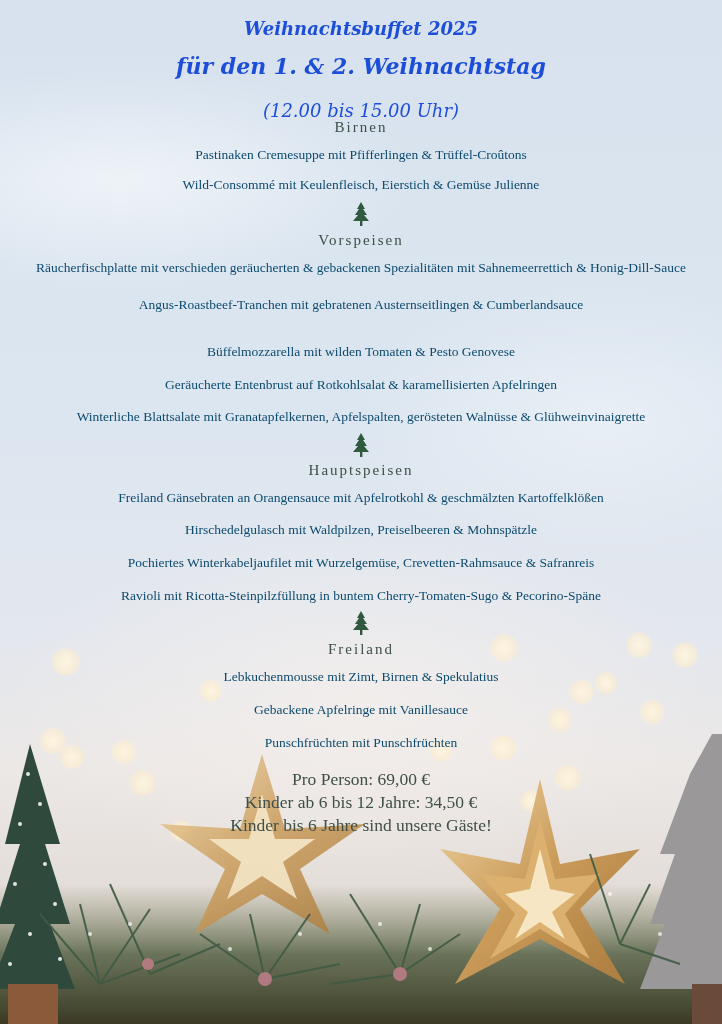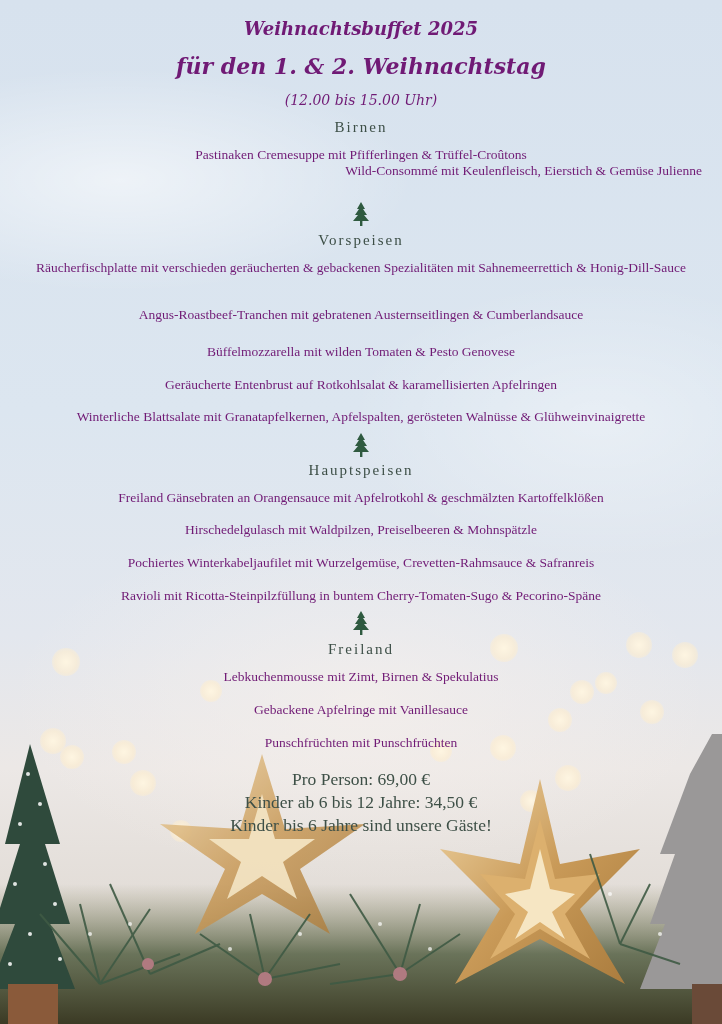--- a/index.html
+++ b/index.html
@@ -18,29 +18,29 @@
     }
     .bokeh { position: absolute; border-radius: 50%; z-index: 1;
       background: radial-gradient(circle, rgba(255,246,225,0.95) 0%, rgba(255,238,205,0.6) 55%, rgba(255,238,205,0) 100%); }
     .scene { position: absolute; left: 0; right: 0; bottom: 0; height: 290px; z-index: 2; }
     .content {
       position: absolute; left: 0; right: 0; top: 0; z-index: 3;
       text-align: center; color: #3a5046;
     }
     .title {
       font-family: "DejaVu Serif", serif; font-style: italic; font-weight: bold;
-      color: #701a75; margin: 0;
+      color: #1d4ed8; margin: 0;
     }
     .t1 { position: absolute; top: 18px; left: 0; right: 0; font-size: 18px; }
     .t2 { position: absolute; top: 53px; left: 0; right: 0; font-size: 22px; }
-    .t3 { position: absolute; top: 92px; left: 0; right: 0; font-size: 14px; font-weight: normal; }
+    .t3 { position: absolute; top: 100px; left: 0; right: 0; font-size: 18px; font-weight: normal; }
     .sec-title {
       position: absolute; left: 0; right: 0; font-size: 15px; letter-spacing: 2px; color: #3d4f47;
     }
-    .item { position: absolute; left: 20px; right: 20px; font-size: 13.5px; line-height: 18px; color: #701a75; }
+    .item { position: absolute; left: 20px; right: 20px; font-size: 13.5px; line-height: 18px; color: #0c4a6e; }
     .tree { position: absolute; left: 351px; width: 20px; height: 26px; }
     .price { position: absolute; left: 0; right: 0; font-size: 17.5px; color: #3e5047; line-height: 22px; }
   </style>
 </head>
 <body>
 
 <div class="bg"></div>
 
 <div class="bokeh" style="left:52px;top:648px;width:28px;height:28px;"></div>
 <div class="bokeh" style="left:40px;top:728px;width:26px;height:26px;"></div>
@@ -142,30 +142,30 @@
   <circle cx="148" cy="230" r="6" fill="#b07a80"></circle>
 </svg>
 
 <div class="content">
   <h1 class="title t1">Weihnachtsbuffet 2025</h1>
   <h2 class="title t2">für den 1. &amp; 2. Weihnachtstag</h2>
   <div class="title t3">(12.00 bis 15.00 Uhr)</div>
 
   <div class="sec-title" style="top:119px;">Birnen</div>
   <div class="item" style="top:146px;">Pastinaken Cremesuppe mit Pfifferlingen &amp; Trüffel-Croûtons</div>
-  <div class="item" style="top:162px;text-align:right;">Wild-Consommé mit Keulenfleisch, Eierstich &amp; Gemüse Julienne</div>
+  <div class="item" style="top:176px;">Wild-Consommé mit Keulenfleisch, Eierstich &amp; Gemüse Julienne</div>
 
   <svg class="tree" style="top:201px;" viewBox="0 0 20 26">
     <polygon points="10,1 14,8 12,8 16,14 13,14 18,20 2,20 7,14 4,14 8,8 6,8" fill="#2f5a40"></polygon>
     <rect x="9" y="20" width="2.4" height="5" fill="#2f5a40"></rect>
   </svg>
 
   <div class="sec-title" style="top:232px;">Vorspeisen</div>
   <div class="item" style="top:259px;">Räucherfischplatte mit verschieden geräucherten &amp; gebackenen Spezialitäten mit Sahnemeerrettich &amp; Honig-Dill-Sauce</div>
-  <div class="item" style="top:306px;">Angus-Roastbeef-Tranchen mit gebratenen Austernseitlingen &amp; Cumberlandsauce</div>
+  <div class="item" style="top:296px;">Angus-Roastbeef-Tranchen mit gebratenen Austernseitlingen &amp; Cumberlandsauce</div>
   <div class="item" style="top:343px;">Büffelmozzarella mit wilden Tomaten &amp; Pesto Genovese</div>
   <div class="item" style="top:376px;">Geräucherte Entenbrust auf Rotkohlsalat &amp; karamellisierten Apfelringen</div>
   <div class="item" style="top:408px;">Winterliche Blattsalate mit Granatapfelkernen, Apfelspalten, gerösteten Walnüsse &amp; Glühweinvinaigrette</div>
 
   <svg class="tree" style="top:432px;" viewBox="0 0 20 26">
     <polygon points="10,1 14,8 12,8 16,14 13,14 18,20 2,20 7,14 4,14 8,8 6,8" fill="#2f5a40"></polygon>
     <rect x="9" y="20" width="2.4" height="5" fill="#2f5a40"></rect>
   </svg>
 
   <div class="sec-title" style="top:462px;">Hauptspeisen</div>

